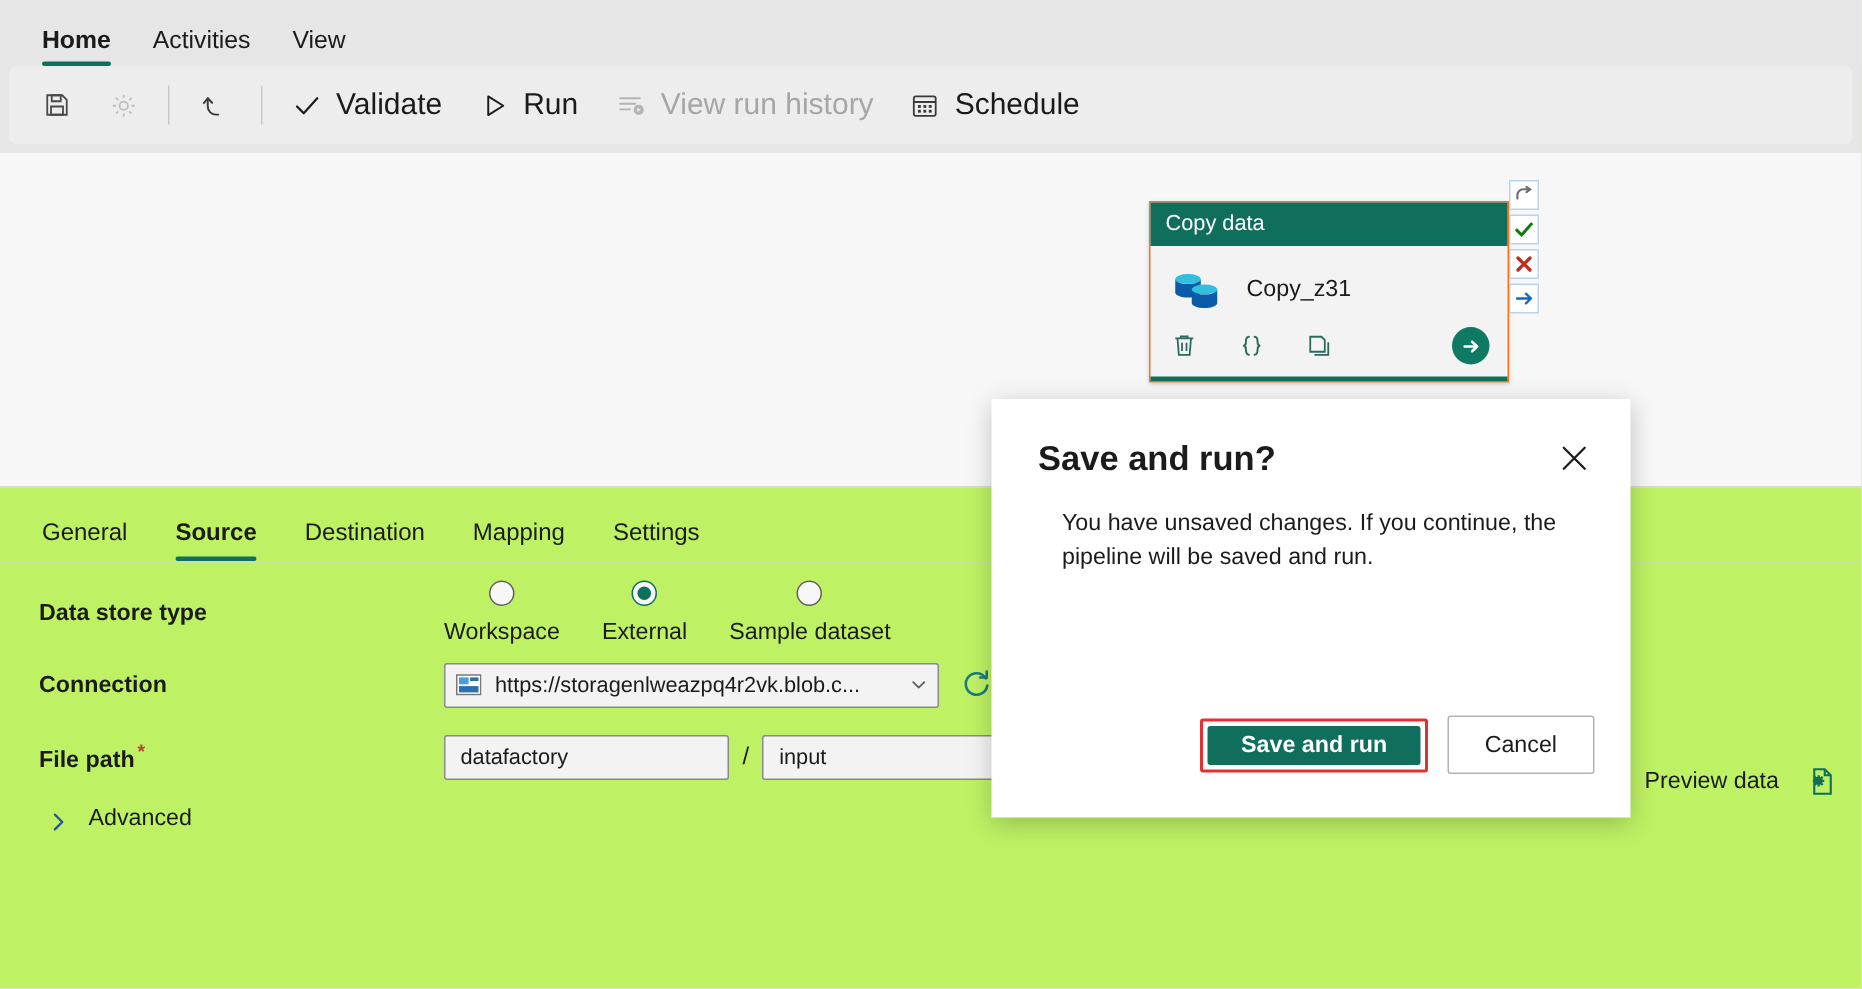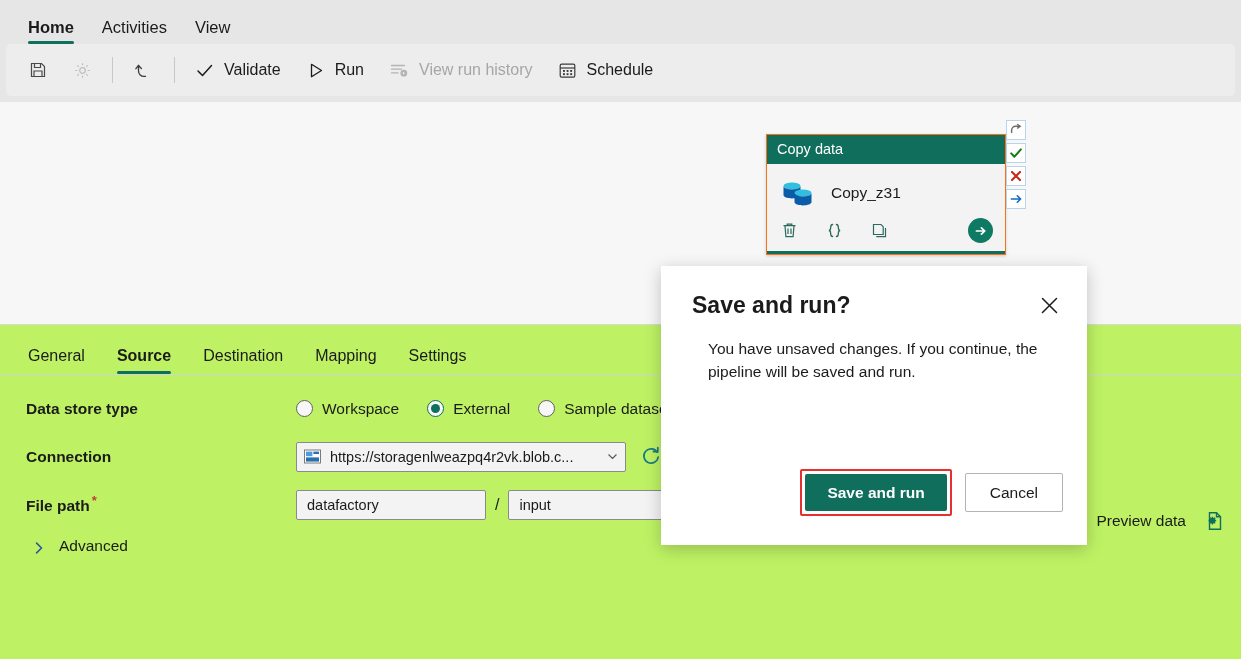--- a/index.html
+++ b/index.html
@@ -28,21 +28,21 @@
 
   
   .toolbar {
     height: 52px; margin: 0 6px; background: #ededed;
     border-radius: 5px;
     display: flex; align-items: center; padding: 0 10px; gap: 0px;
   }
   .tb-btn {
     display: flex; align-items: center; gap: 9px;
     height: 38px; padding: 0 12px; border-radius: 4px; cursor: pointer;
-    color: #1b1b1b; font-size: 16px; white-space: nowrap;
+    color: #1b1b1b; font-size: 20px; white-space: nowrap;
   }
   .tb-btn.disabled { color: #a6a6a6; cursor: default; }
   .tb-sep { width: 1px; height: 26px; background: #c8c8c8; margin: 0 7px; }
   .ico { display: inline-flex; align-items: center; justify-content: center; }
 
   
   .canvas {
     position: absolute; left: 0; top: 102px; right: 0; height: 223px;
     background: #f7f7f7; border-bottom: 1px solid #d8d8d8;
   }
@@ -95,21 +95,21 @@
   }
 
   .form { padding: 18px 0 0 0; }
   .form-row { display: flex; align-items: center; height: 31px; margin-bottom: 17px; }
   .form-label {
     width: 296px; padding-left: 26px; font-size: 15.5px; font-weight: bold; color: #1b1b1b;
   }
   .req { color: #c23b3b; font-weight: bold; font-size: 13px; vertical-align: super; margin-left: 2px; }
 
   .radio-group { display: flex; align-items: center; gap: 28px; }
-  .radio-opt { display: flex; align-items: center; gap: 9px; cursor: pointer; font-size: 15.5px; color: #1b1b1b; }
+  .radio-opt { display: flex; align-items: center; gap: 9px; cursor: pointer; font-size: 15.5px; color: #1b1b1b; flex-direction: column; }
   .radio-mark {
     width: 17px; height: 17px; border-radius: 50%;
     border: 1.5px solid #616161; background: #f7f7f7;
     display: flex; align-items: center; justify-content: center;
   }
   .radio-opt.selected .radio-mark { border-color: #0f6e5c; border-width: 1.5px; }
   .radio-opt.selected .radio-mark::after {
     content: ""; width: 9px; height: 9px; border-radius: 50%; background: #0f6e5c;
   }
 
@@ -149,21 +149,21 @@
   .modal-close { cursor: pointer; padding: 2px; display: inline-flex; }
   .modal-body {
     padding: 18px 34px 0 31px; font-size: 15.5px; line-height: 1.5; color: #1b1b1b; margin-left: 16px;
   }
   .modal-actions {
     position: absolute; right: 24px; bottom: 29px; display: flex; align-items: center; gap: 13px;
   }
   .btn-primary-wrap { border: 2px solid #e63030; padding: 3px; border-radius: 2px; }
   .btn-primary {
     background: #0f6e5c; color: #ffffff; border: none; border-radius: 2px;
-    font-size: 15.5px; font-weight: bold; padding: 0 22px; height: 37px; cursor: pointer;
+    font-size: 15.5px; font-weight: bold; padding: 0 22px; height: 26px; cursor: pointer;
     font-family: "Liberation Sans", sans-serif;
   }
   .btn-secondary {
     background: #ffffff; color: #1b1b1b; border: 1px solid #b3b3b3; border-radius: 2px;
     font-size: 15.5px; padding: 0 24px; height: 39px; cursor: pointer;
     font-family: "Liberation Sans", sans-serif;
   }
 </style>
 </head>
 <body>

